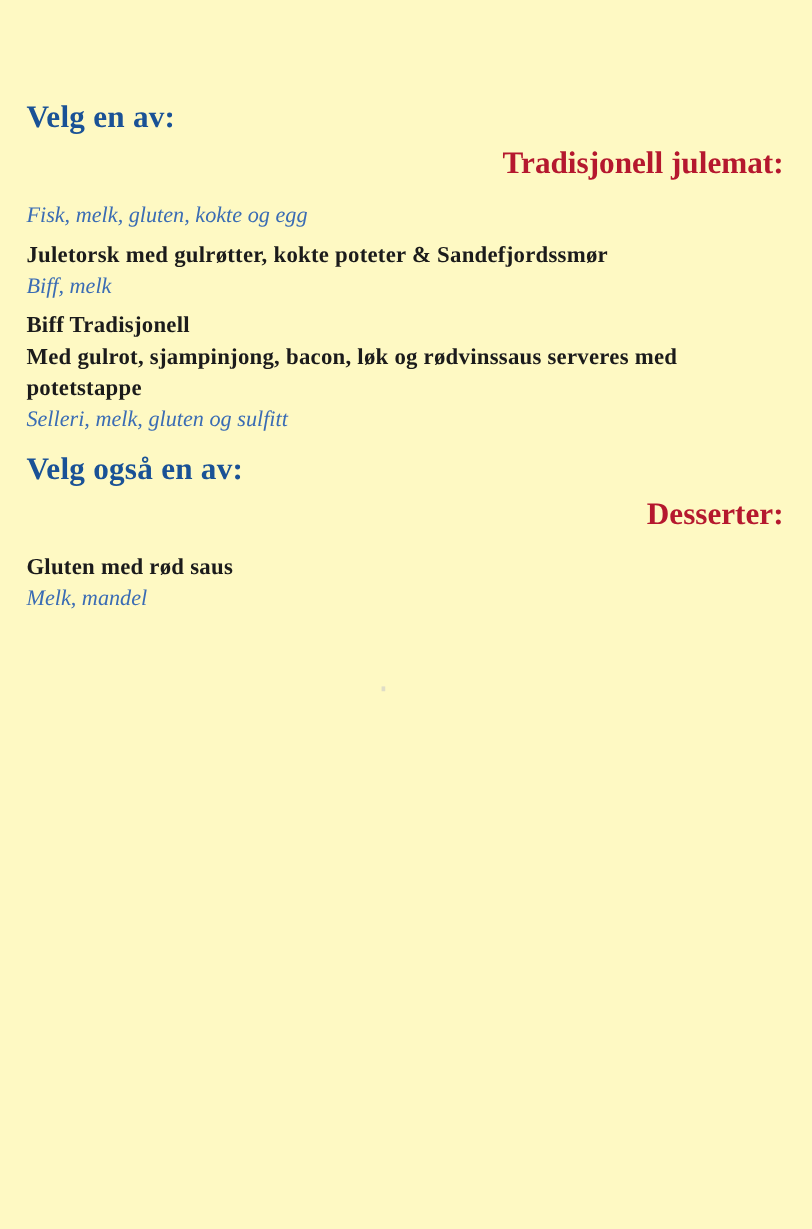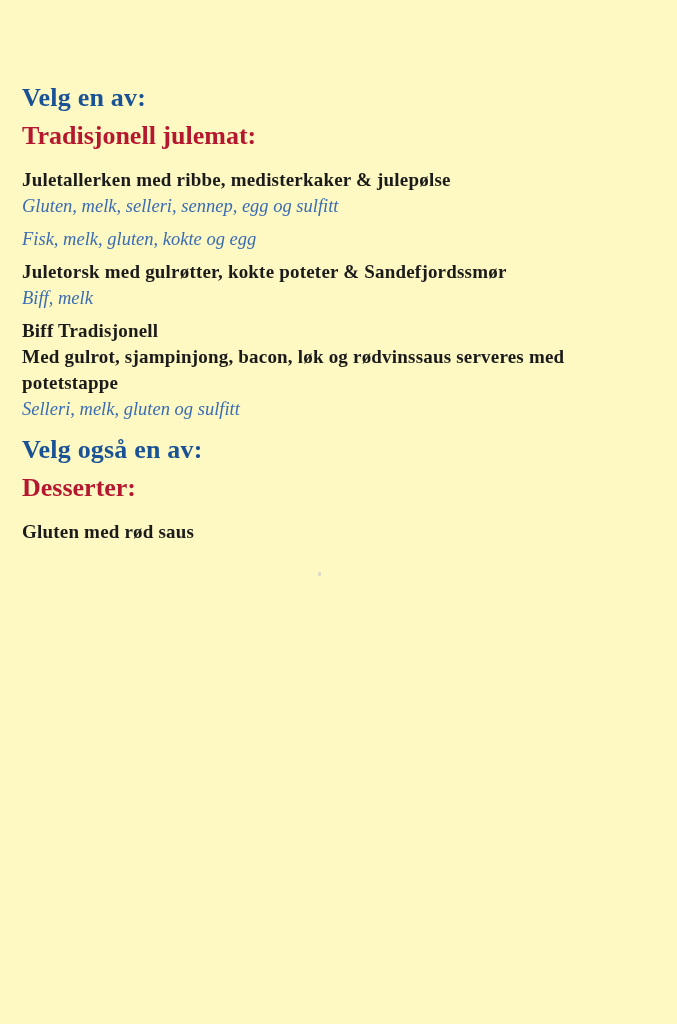--- a/index.html
+++ b/index.html
@@ -23,21 +23,21 @@
     font-weight: bold;
     color: #1a5296;
     margin: 0 0 8px 0;
     line-height: 30px;
     letter-spacing: 0.2px;
   }
   .section-title {
     font-size: 26px;
     font-weight: bold;
     color: #b5182e;
-    text-align: left;
+    text-align: right;
     margin: 0 0 16px 0;
     line-height: 30px;
   }
   .menu-item {
     margin: 0 0 7px 0;
   }
   .item-name, .item-desc {
     font-size: 19px;
     font-weight: bold;
     color: #1b1b1b;
@@ -66,24 +66,20 @@
 </style>
 </head>
 <body>
 
 <div class="page">
 
   <h2 class="prompt">Velg en av:</h2>
 
   <h1 class="section-title">Tradisjonell julemat:</h1>
 
-  <div class="menu-item">
-    <div class="item-name">Juletallerken med ribbe, medisterkaker &amp; julepølse</div>
-    <div class="item-allergens">Gluten, melk, selleri, sennep, egg og sulfitt</div>
-  </div>
 
   <div class="menu-item">
     <div class="item-allergens">Fisk, melk, gluten, kokte og egg</div>
   </div>
 
   <div class="menu-item">
     <div class="item-name">Juletorsk med gulrøtter, kokte poteter &amp; Sandefjordssmør</div>
     <div class="item-allergens">Biff, melk</div>
   </div>
 
@@ -95,18 +91,19 @@
   </div>
 
   <div class="section-gap"></div>
 
   <h2 class="prompt">Velg også en av:</h2>
 
   <h1 class="section-title">Desserter:</h1>
 
   <div class="menu-item">
     <div class="item-name">Gluten med rød saus</div>
+    <div class="item-allergens">Melk, mandel</div>
   </div>
 
 
   <div class="scan-dot"></div>
 
 </div>
 
 </body></html>

